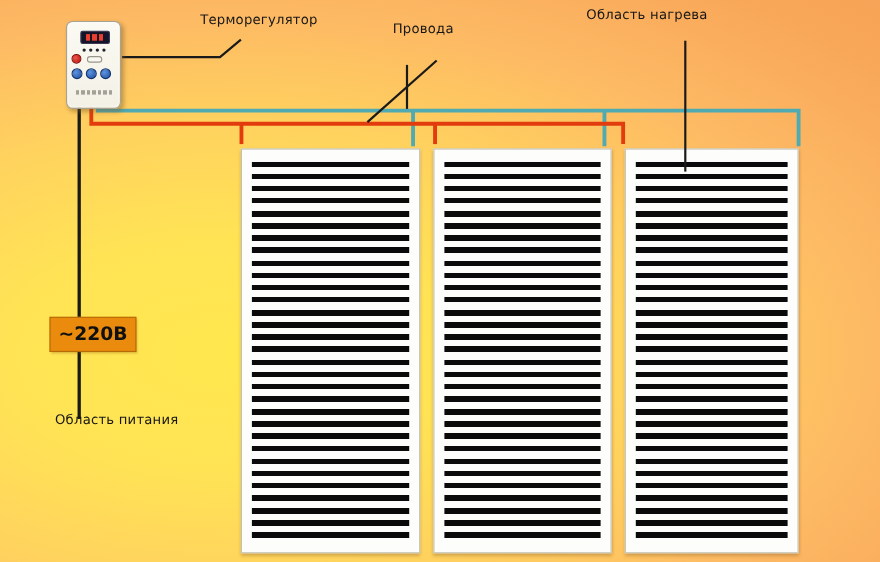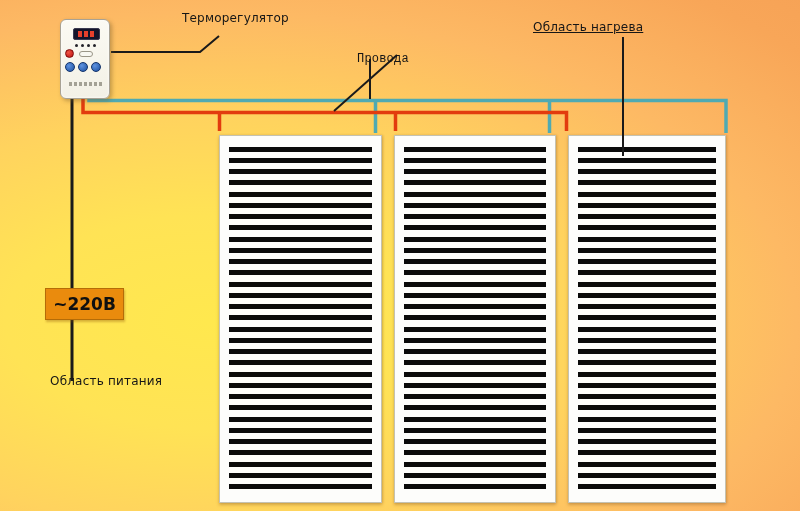--- a/index.html
+++ b/index.html
@@ -135,17 +135,17 @@
     <div class="switch"></div>
     <div class="btn-blue b1"></div>
     <div class="btn-blue b2"></div>
     <div class="btn-blue b3"></div>
     <div class="brand"></div>
   </div>
 
   <div class="voltage">~220В</div>
 
   <div class="lbl" style="left:182px;top:11px;">Терморегулятор</div>
-  <div class="lbl" style="left:357px;top:52px;font-family:Liberation Mono, monospace;">Провода</div>
-  <div class="lbl" style="left:533px;top:20px;text-decoration:underline;">Область нагрева</div>
+  <div class="lbl" style="left:357px;top:19px;">Провода</div>
+  <div class="lbl" style="left:533px;top:6px;">Область нагрева</div>
   <div class="lbl" style="left:50px;top:374px;">Область питания</div>
 
 </div>
 
 </body></html>

